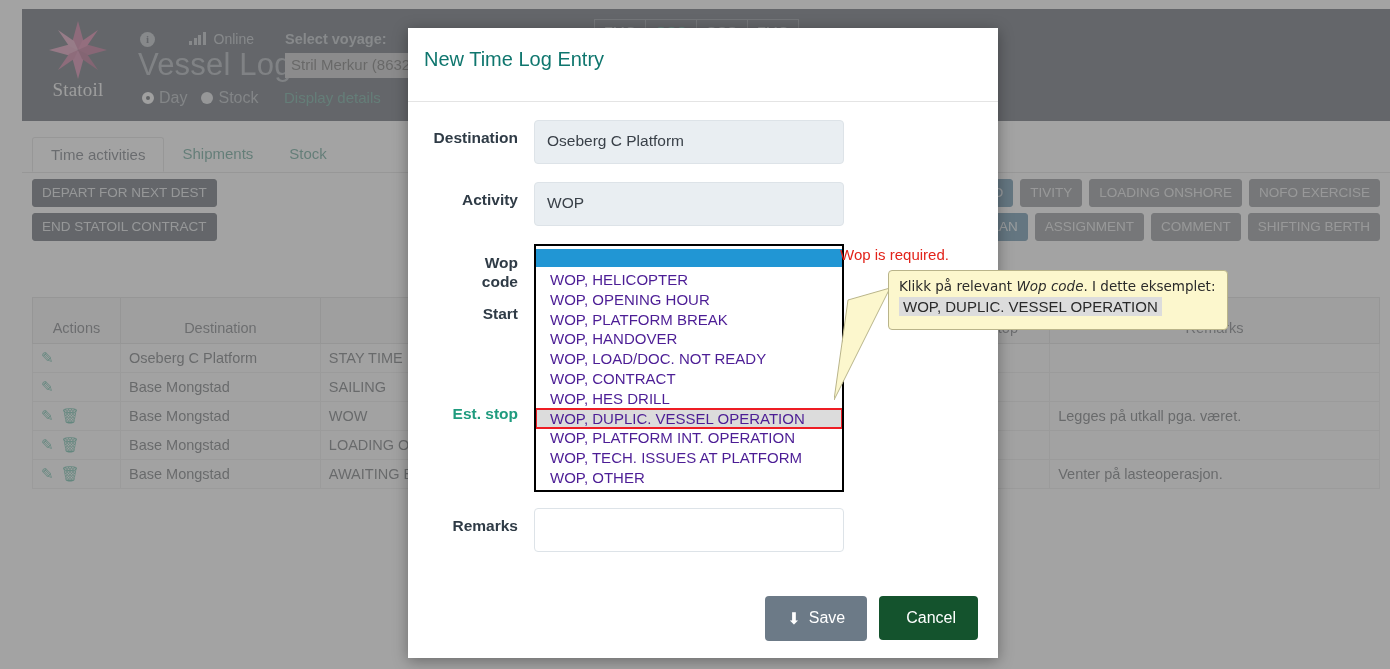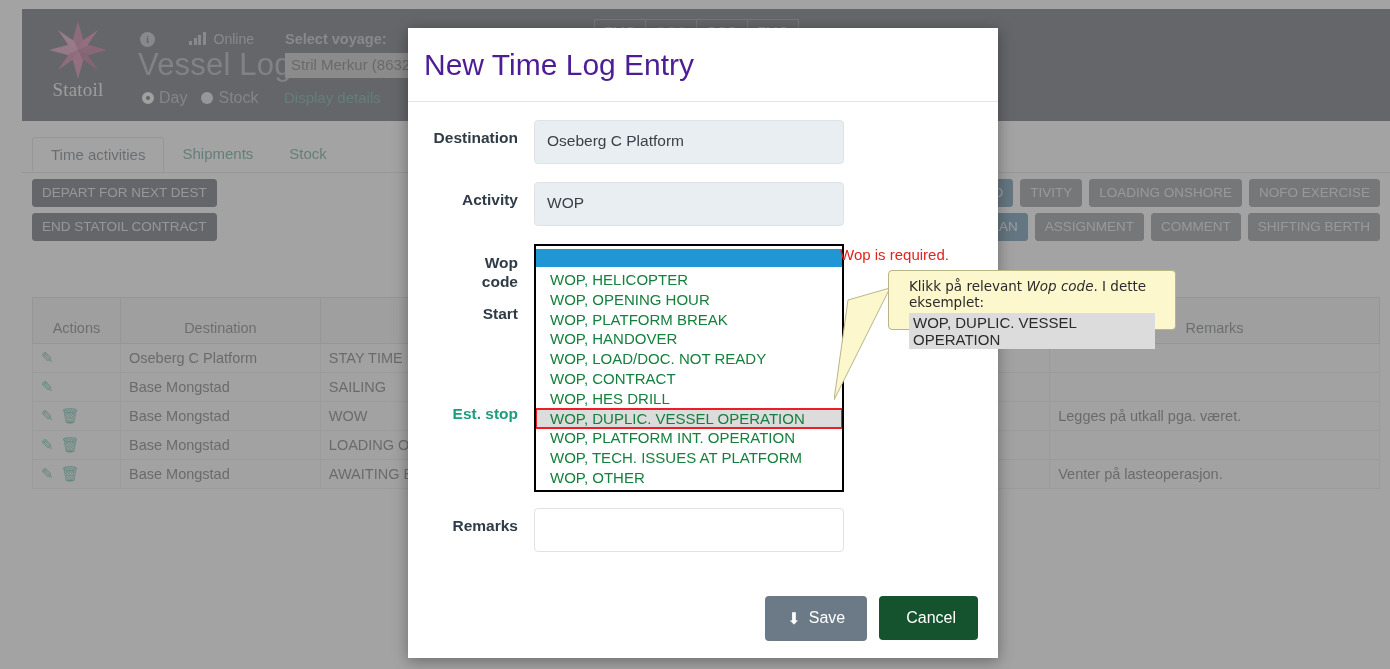--- a/index.html
+++ b/index.html
@@ -113,62 +113,62 @@
     background:rgba(128,128,128,.72);
   }
 
   
   #modal {
     position:absolute; left:408px; top:28px; width:590px; height:630px;
     background:#ffffff; box-shadow:0 3px 14px rgba(0,0,0,.35);
     z-index:30;
   }
   .modal-head { height:74px; border-bottom:1px solid #e4e4e4; padding:20px 0 0 16px; }
-  .modal-title { font-size:30px; color:#4c1d95; font-weight:400; }
+  .modal-title { font-size:20px; color:#0f766e; font-weight:400; }
   .modal-body { padding:18px 30px 0 14px; position:relative; }
   .frow { display:flex; align-items:flex-start; margin-bottom:18px; }
   .flabel {
     width:112px; text-align:right; padding-right:16px; padding-top:9px;
     font-size:15.5px; font-weight:bold; color:#2f3b46;
   }
   .flabel.green { color:#1f9b7e; }
   .flabel.two { line-height:1.25; }
   .fctl { flex:1; }
   .finput {
     width:310px; height:44px; background:#e9eef2; border:1px solid #dde3e8;
     border-radius:4px; font-size:15.5px; color:#3a4149; padding:11px 12px;
   }
   .finput.empty { background:#ffffff; }
   .flist {
     width:310px; height:248px; border:2px solid #000; background:#fff;
     overflow:hidden; position:relative; padding-top:3px;
   }
-  .opt { font-size:15px; color:#15803d; padding:1px 14px; line-height:17.8px; white-space:nowrap;}
+  .opt { font-size:15px; color:#4c1d95; padding:1px 14px; line-height:17.8px; white-space:nowrap;}
   .opt.blank { background:#2196d4; height:18px; padding:0; margin-bottom:3px;}
   .opt.marked {
     background:#dcdcdc; outline:2px solid #ee1d24; outline-offset:-1px;
     position:relative; z-index:2;
   }
   .err {
     position:absolute; left:432px; top:108px; color:#e2231a; font-size:15px; white-space:nowrap;margin-top:36px;
   }
   .modal-foot {
     position:absolute; left:0; bottom:0; width:590px; height:80px;
     display:flex; justify-content:flex-end; align-items:center; gap:12px; padding-right:20px;
   }
   .mbtn { border:none; border-radius:4px; font-size:16px; color:#fff; padding:13px 22px; cursor:pointer;
           font-family:"Liberation Sans", sans-serif; display:inline-flex; align-items:center; gap:8px;}
   .mbtn.save { background:#6c7a87; }
   .mbtn.cancel { background:#14532d;padding-left:27px; }
 
   
   #callout {
-    position:absolute; left:888px; top:270px; width:288px; height:60px;
+    position:absolute; left:888px; top:270px; width:340px; height:60px;
     background:#fcf7cd; border:1px solid #b9b48a; border-radius:4px;
-    z-index:40; padding:7px 20px; font-size:13.5px; color:#2a2a2a;
+    z-index:40; padding:7px 10px; font-size:13.5px; color:#2a2a2a;
     font-family:"DejaVu Sans", sans-serif;
   }
   #callout .l2 { background:#dcdcdc; display:inline-block; padding:1px 4px; margin-top:3px;
                  font-family:"Liberation Sans", sans-serif; font-size:15px; }
   .tail-svg { position:absolute; left:834px; top:288px; z-index:39; }
 </style>
 </head>
 <body>
 
 <div id="app">

